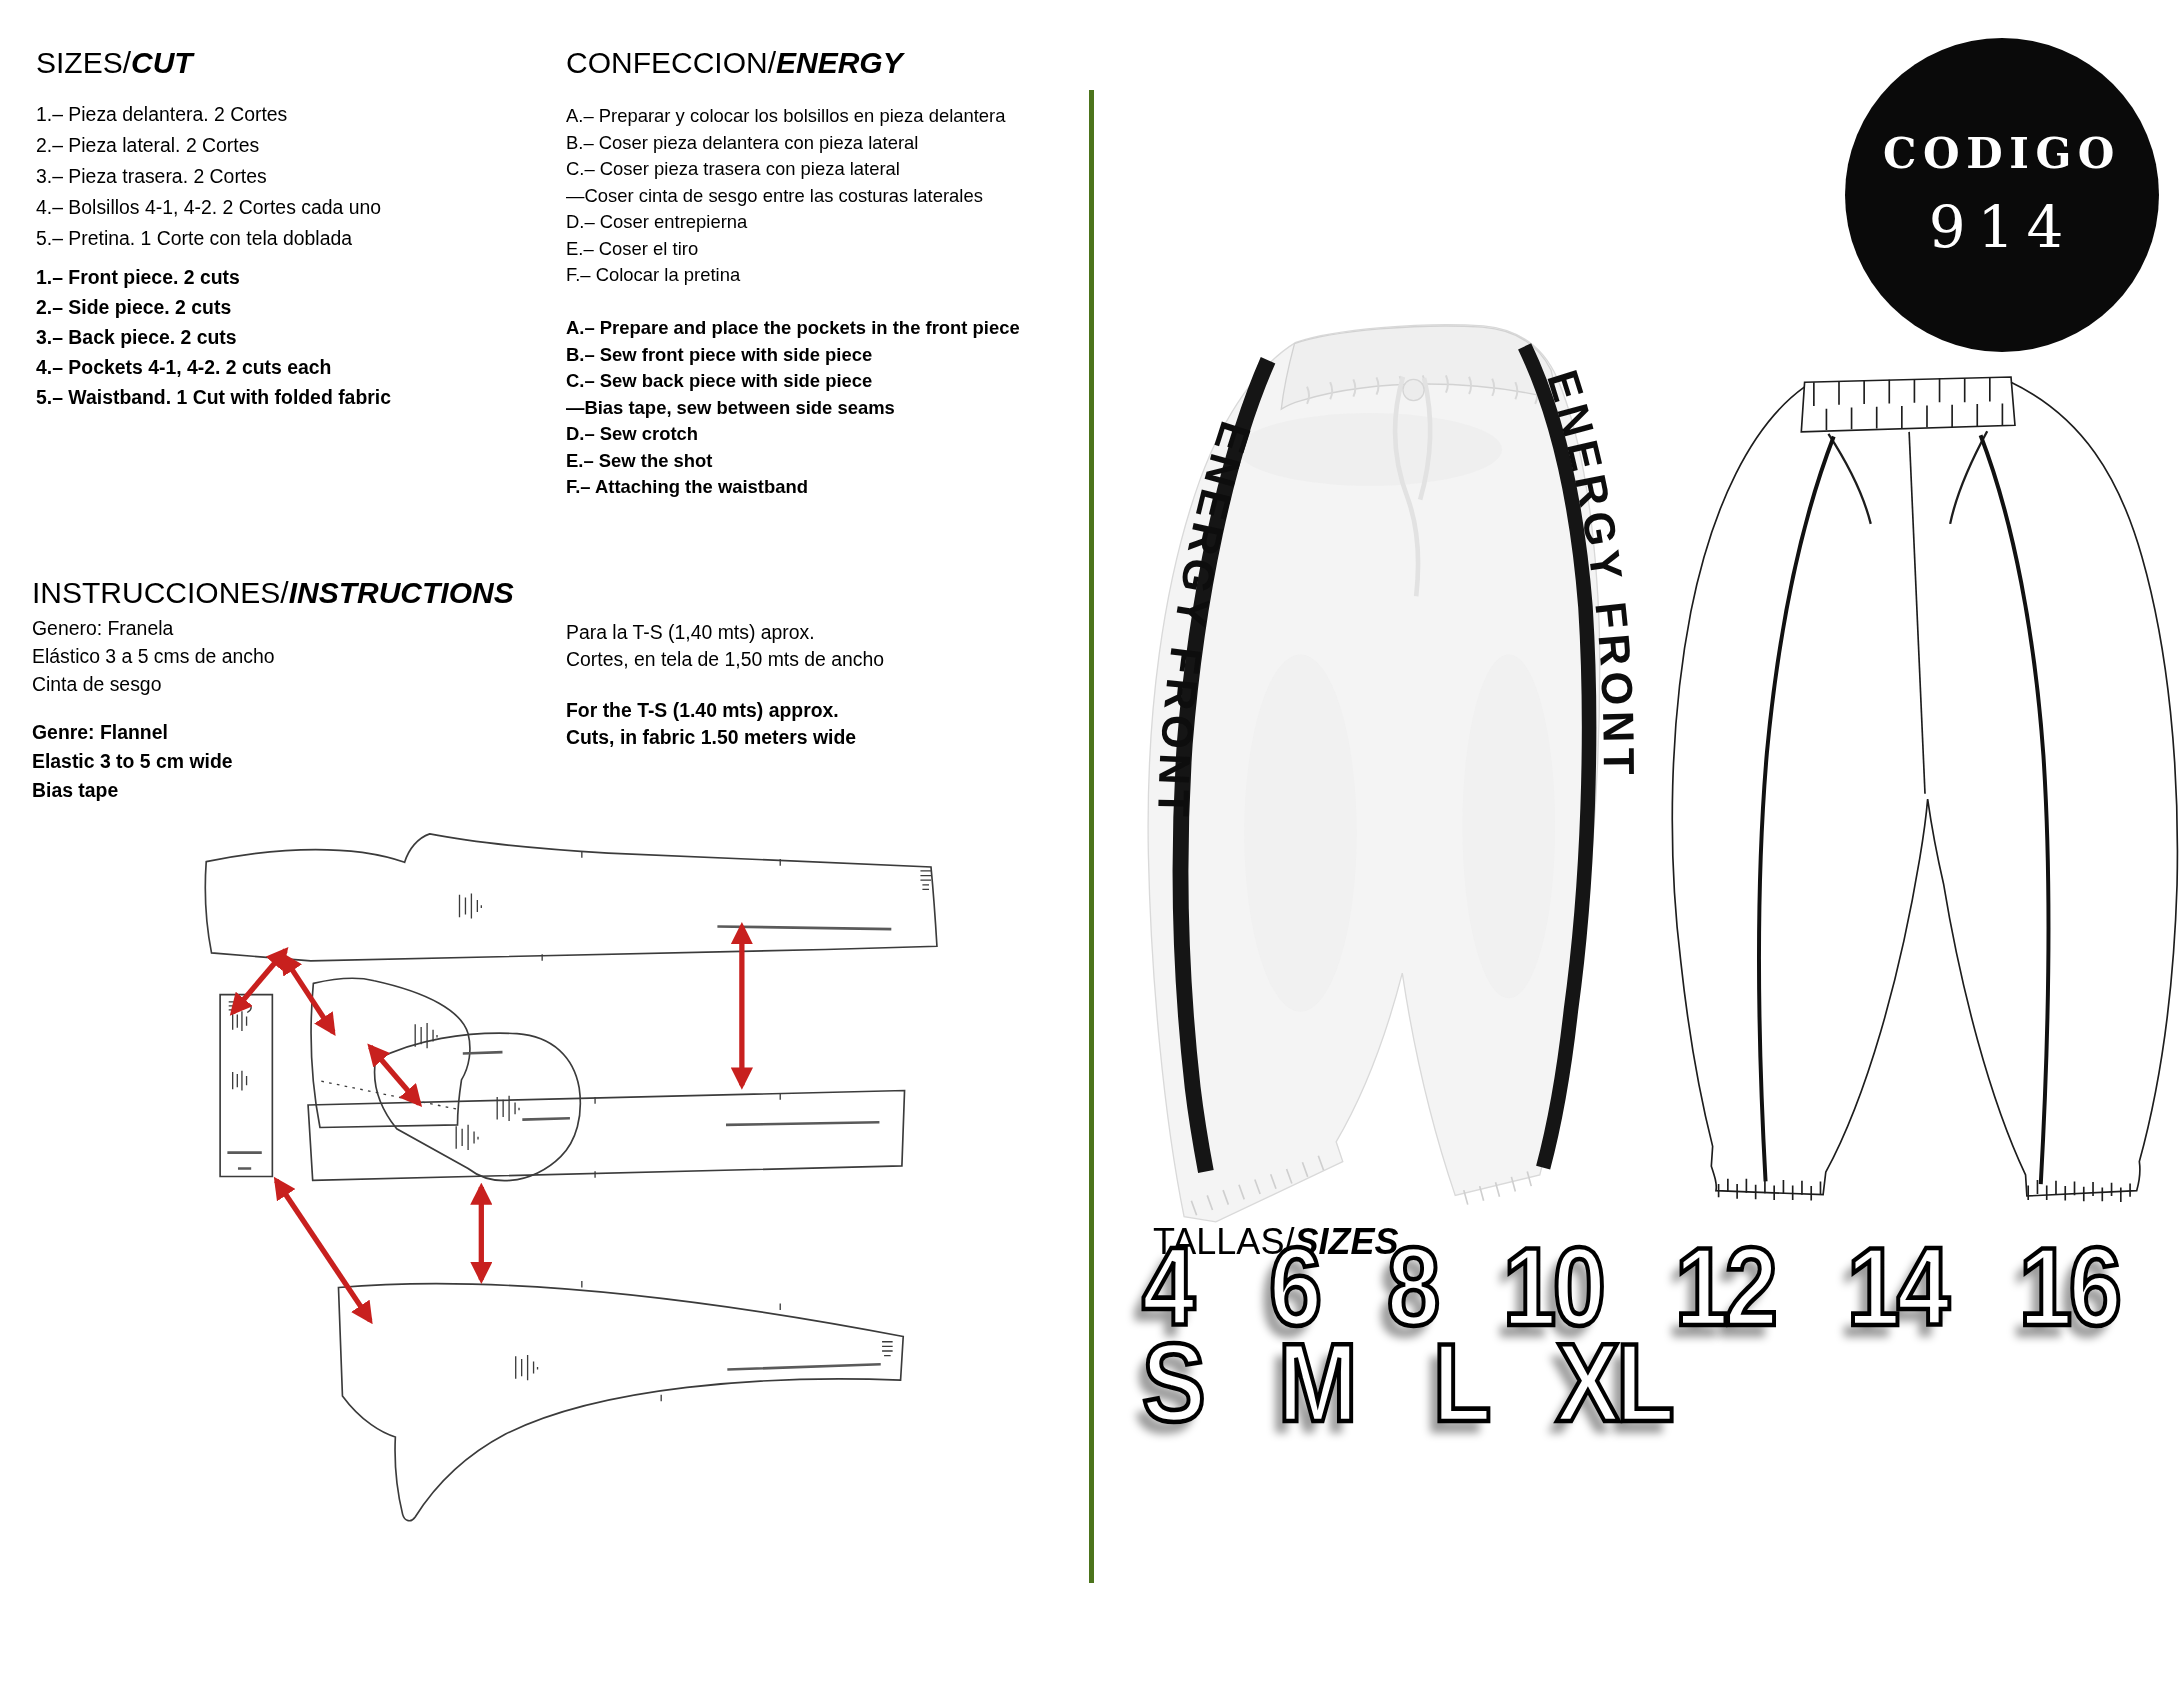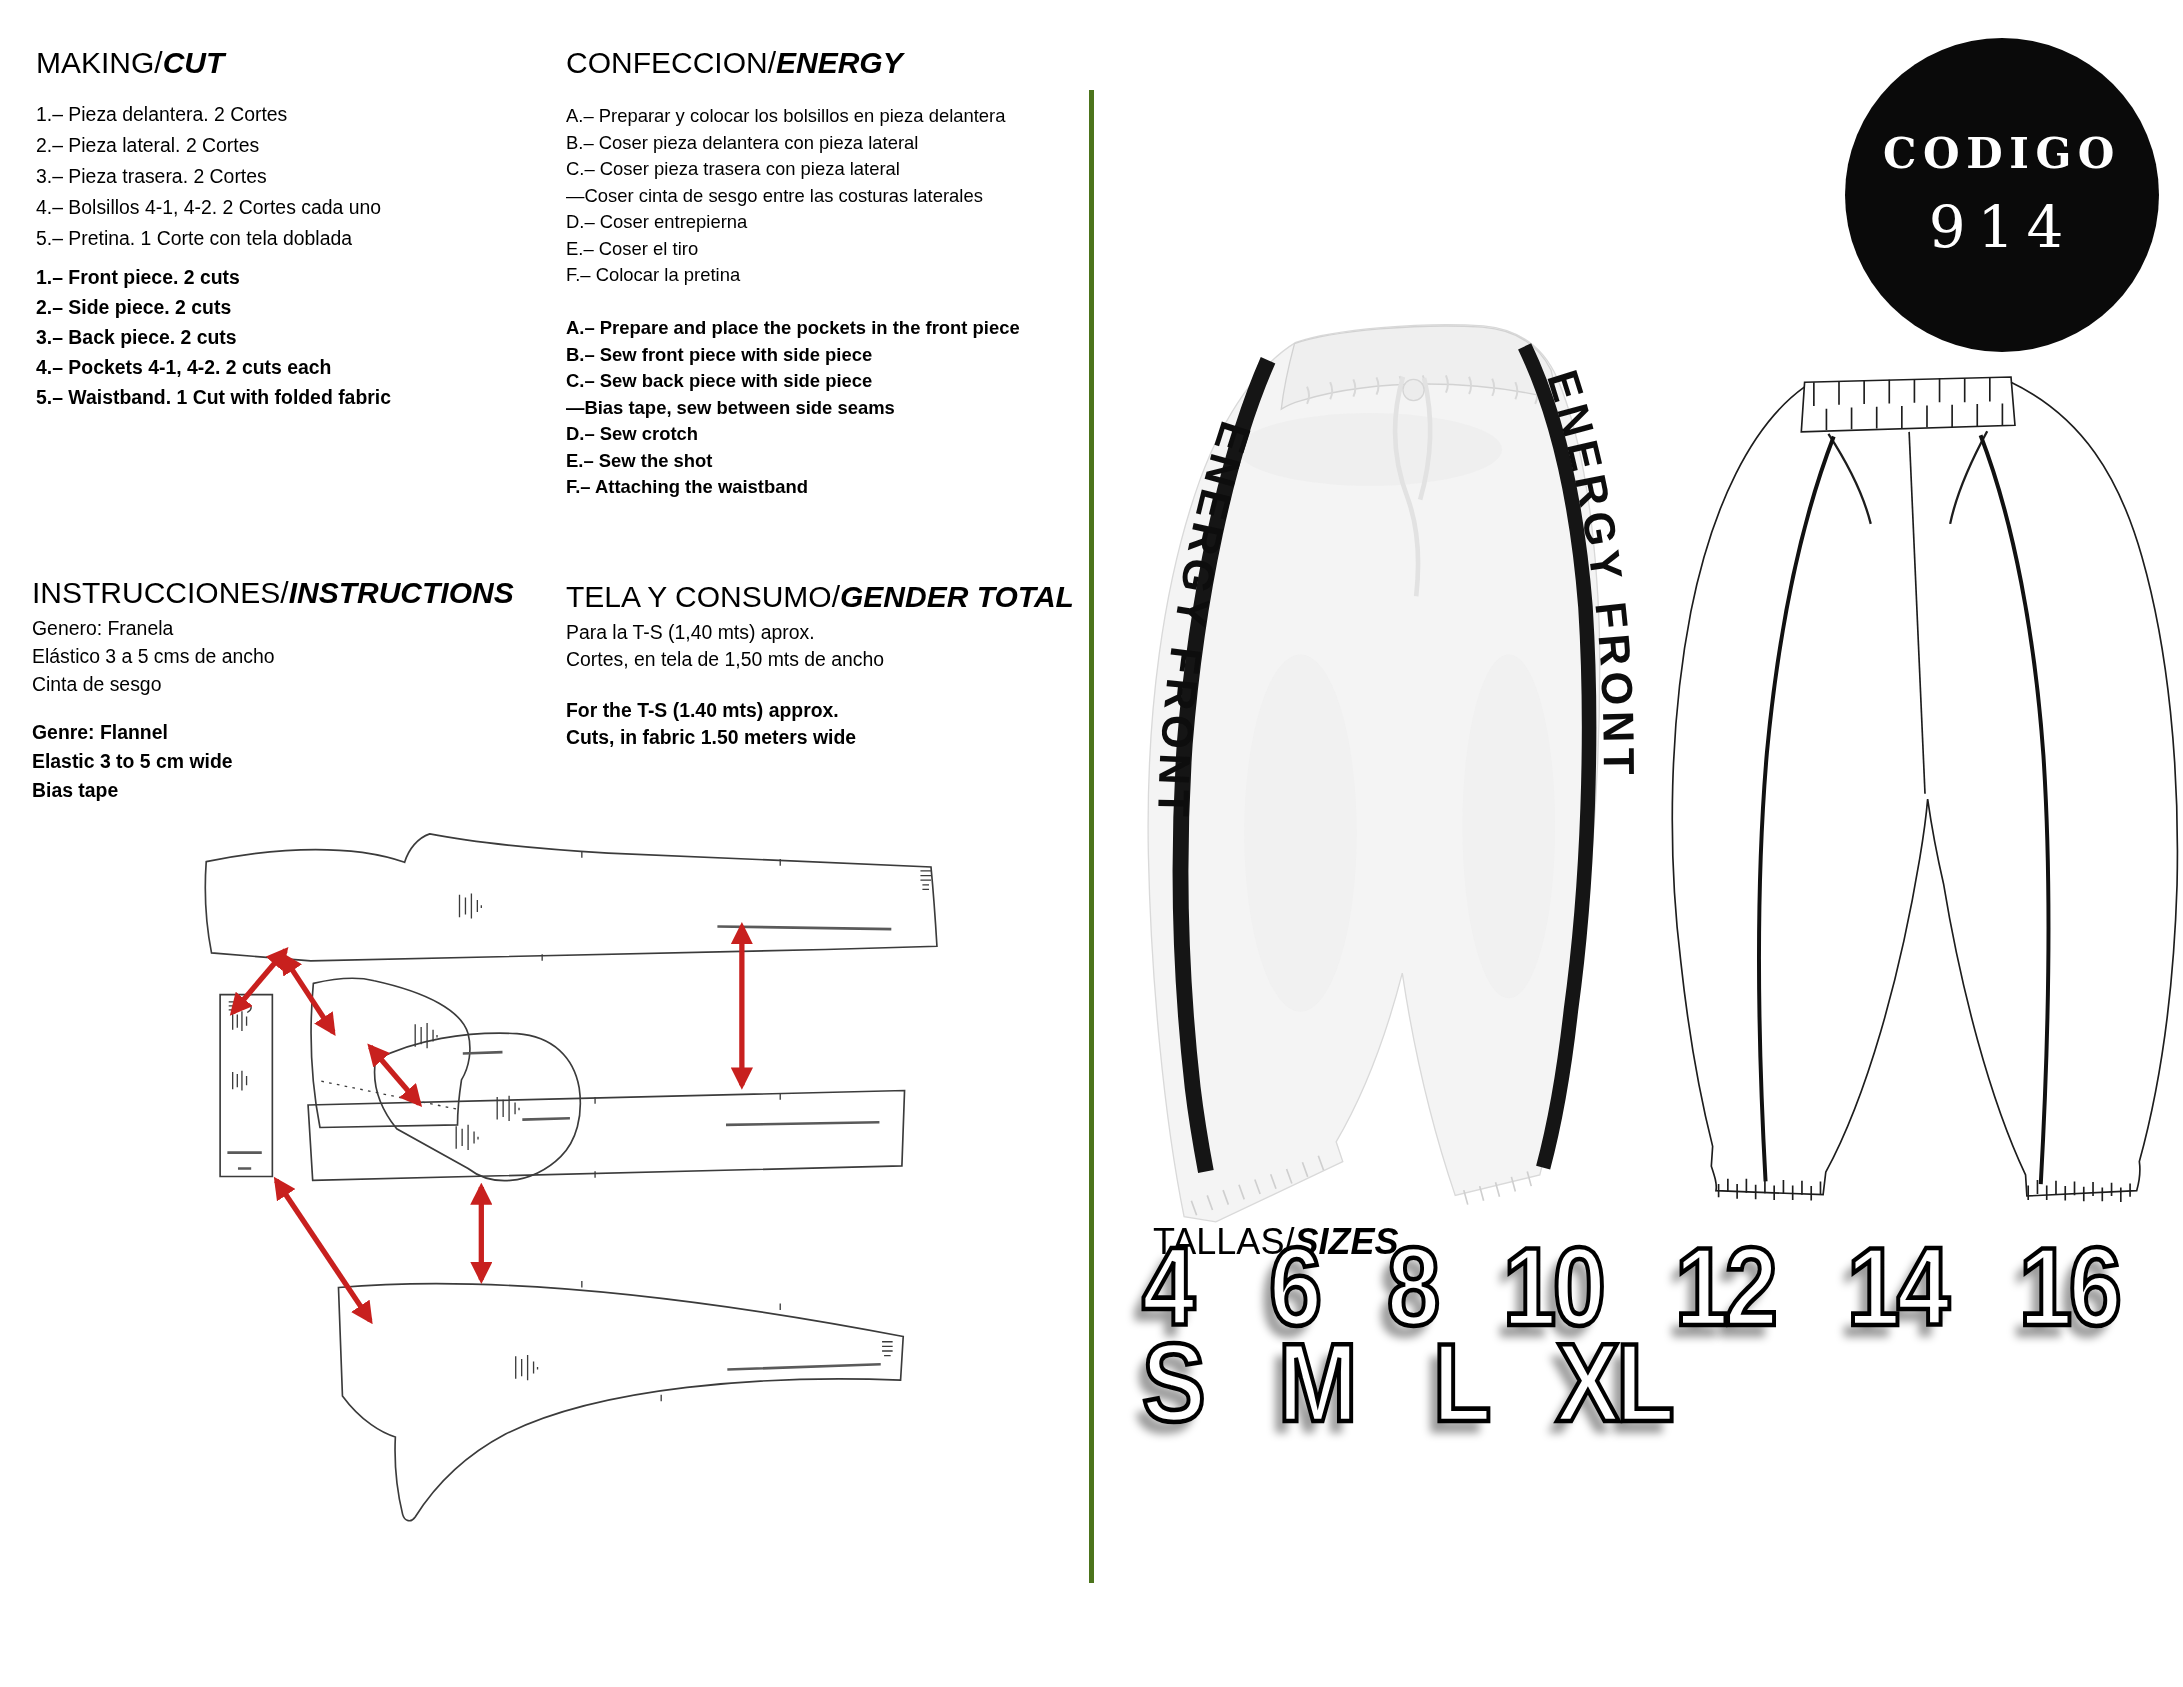--- a/index.html
+++ b/index.html
@@ -80,21 +80,21 @@
   .ph-stripe{fill:none;stroke:#151515;}
   .ph-cord{fill:none;stroke:#e2e2e2;stroke-width:7;}
   .side-text{font-family:"Liberation Sans",sans-serif;font-weight:700;font-size:66px;
              letter-spacing:8px;fill:#0d0d0d;}
 </style>
 </head>
 <body>
 
 <div id="page">
 
-  <div class="sec-title" id="corte-title"><span>MAKING/</span><span class="ti">CUT</span></div>
+  <div class="sec-title" id="corte-title"><span>SIZES/</span><span class="ti">CUT</span></div>
   <div class="tlist" id="corte-es">
     <div>1.– Pieza delantera. 2 Cortes</div>
     <div>2.– Pieza lateral. 2 Cortes</div>
     <div>3.– Pieza trasera. 2 Cortes</div>
     <div>4.– Bolsillos 4-1, 4-2. 2 Cortes cada uno</div>
     <div>5.– Pretina. 1 Corte con tela doblada</div>
   </div>
   <div class="tlist bold" id="corte-en">
     <div>1.– Front piece. 2 cuts</div>
     <div>2.– Side piece. 2 cuts</div>
@@ -128,21 +128,20 @@
     <div>Genero: Franela</div>
     <div>Elástico 3 a 5 cms de ancho</div>
     <div>Cinta de sesgo</div>
   </div>
   <div class="tlist bold" id="instr-en">
     <div>Genre: Flannel</div>
     <div>Elastic 3 to 5 cm wide</div>
     <div>Bias tape</div>
   </div>
 
-  <div class="sec-title" id="tela-title"><span>TELA Y CONSUMO/</span><span class="ti">GENDER TOTAL</span></div>
   <div class="tlist" id="tela-es">
     <div>Para la T-S (1,40 mts) aprox.</div>
     <div>Cortes, en tela de 1,50 mts de ancho</div>
   </div>
   <div class="tlist bold" id="tela-en">
     <div>For the T-S (1.40 mts) approx.</div>
     <div>Cuts, in fabric 1.50 meters wide</div>
   </div>
 
   <div id="divider"></div>

